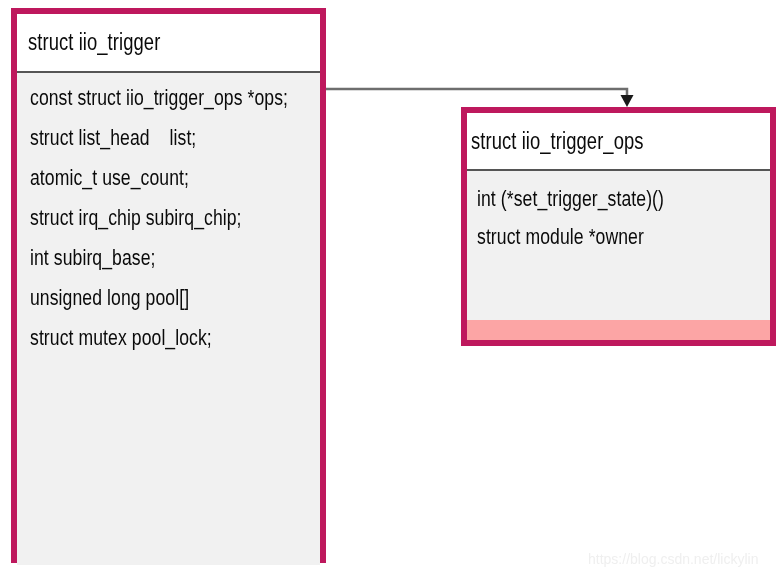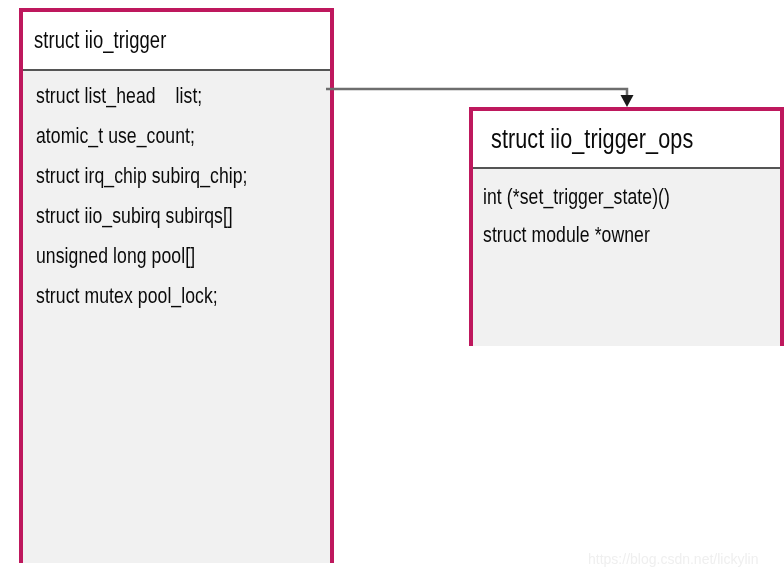--- a/index.html
+++ b/index.html
@@ -19,23 +19,22 @@
     position: absolute;
     left: 0; top: 0;
     width: 784px;
     height: 583px;
   }
 
   
   .uml-box {
     position: absolute;
     box-sizing: border-box;
-    border: 4px solid #be185d;
+    border: 6px solid #be185d;
     background: #fca5a5;
-    margin-left: 8px;
   }
 
   .uml-title {
     box-sizing: border-box;
     background: #ffffff;
     border-bottom: 2px solid #555555;
     display: flex;
     align-items: center;
     color: #0a0a0a;
     white-space: nowrap;
@@ -88,25 +87,25 @@
 
   
   #box-trigger-ops {
     left: 461px;
     top: 107px;
     width: 315px;
     height: 239px;
   }
   #box-trigger-ops .uml-title {
     height: 58px;
-    padding-left: 18px;
-    font-size: 27px;
+    padding-left: 4px;
+    font-size: 23px;
   }
   #box-trigger-ops .uml-body {
-    height: 177px;
+    height: 149px;
     padding-top: 9px;
     padding-left: 10px;
   }
   #box-trigger-ops .uml-row {
     height: 38px;
     font-size: 22px;
   }
 
   
   #connector {
@@ -131,24 +130,25 @@
 </head>
 <body>
 
 <div id="canvas">
 
   <div class="uml-box" id="box-trigger">
     <div class="uml-title">
       <span class="cond">struct iio_trigger</span>
     </div>
     <div class="uml-body">
+      <div class="uml-row"><span class="cond">const struct iio_trigger_ops *ops;</span></div>
       <div class="uml-row"><span class="cond">struct list_head    list;</span></div>
       <div class="uml-row"><span class="cond">atomic_t use_count;</span></div>
       <div class="uml-row"><span class="cond">struct irq_chip subirq_chip;</span></div>
-      <div class="uml-row"><span class="cond">struct iio_subirq subirqs[]</span></div>
+      <div class="uml-row"><span class="cond">int subirq_base;</span></div>
       <div class="uml-row"><span class="cond">unsigned long pool[]</span></div>
       <div class="uml-row"><span class="cond">struct mutex pool_lock;</span></div>
     </div>
   </div>
 
   <div class="uml-box" id="box-trigger-ops">
     <div class="uml-title">
       <span class="cond">struct iio_trigger_ops</span>
     </div>
     <div class="uml-body">

